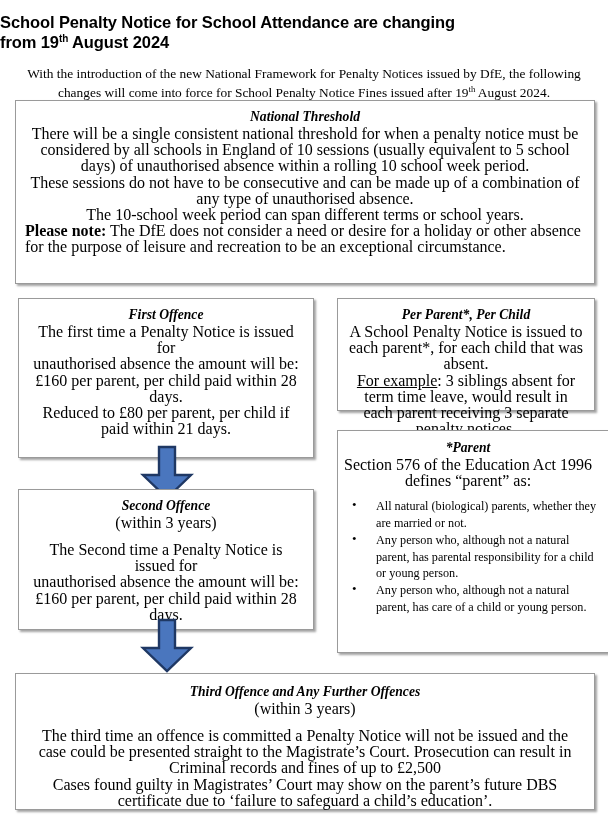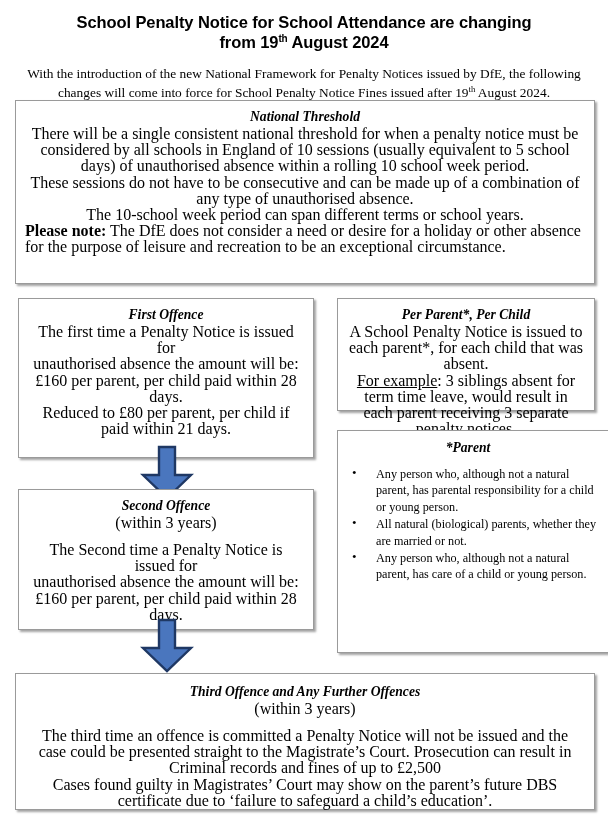--- a/index.html
+++ b/index.html
@@ -15,21 +15,20 @@
     color: #000000;
     overflow: hidden;
   }
 
   
   #page-title {
     position: absolute;
     left: 0;
     top: 12px;
     width: 608px;
-    text-align: center;
     font-family: "Liberation Sans", "DejaVu Sans", sans-serif;
     font-weight: bold;
     font-size: 16.5px;
     line-height: 20px;
     letter-spacing: -0.1px;
   }
   #page-title sup {
     font-size: 10px;
     vertical-align: super;
     line-height: 0;
@@ -225,23 +224,24 @@
 </div>
 
 <div class="box" id="box-per-parent">
   <div class="box-title">Per Parent*, Per Child</div>
   <div class="box-body">A School Penalty Notice is issued to each parent*, for each child that was absent.</div>
   <div class="box-body"><span class="u">For example</span><span>: 3 siblings absent for term time leave, would result in each parent receiving 3 separate penalty notices.</span></div>
 </div>
 
 <div class="box" id="box-parent-definition">
   <div class="box-title">*Parent</div>
+  <div class="box-body">Section 576 of the Education Act 1996 defines “parent” as:</div>
   <ul class="bullet-list">
+    <li>All natural (biological) parents, whether they are married or not.</li>
     <li>Any person who, although not a natural parent, has parental responsibility for a child or young person.</li>
-    <li>All natural (biological) parents, whether they are married or not.</li>
     <li>Any person who, although not a natural parent, has care of a child or young person.</li>
   </ul>
 </div>
 
 <div class="box" id="box-third-offence">
   <div class="box-title">Third Offence and Any Further Offences</div>
   <div class="box-subtitle">(within 3 years)</div>
   <div class="spacer-line"></div>
   <div class="box-body">The third time an offence is committed a Penalty Notice will not be issued and the case could be presented straight to the Magistrate’s Court. Prosecution can result in Criminal records and fines of up to £2,500</div>
   <div class="box-body">Cases found guilty in Magistrates’ Court may show on the parent’s future DBS certificate due to ‘failure to safeguard a child’s education’.</div>

